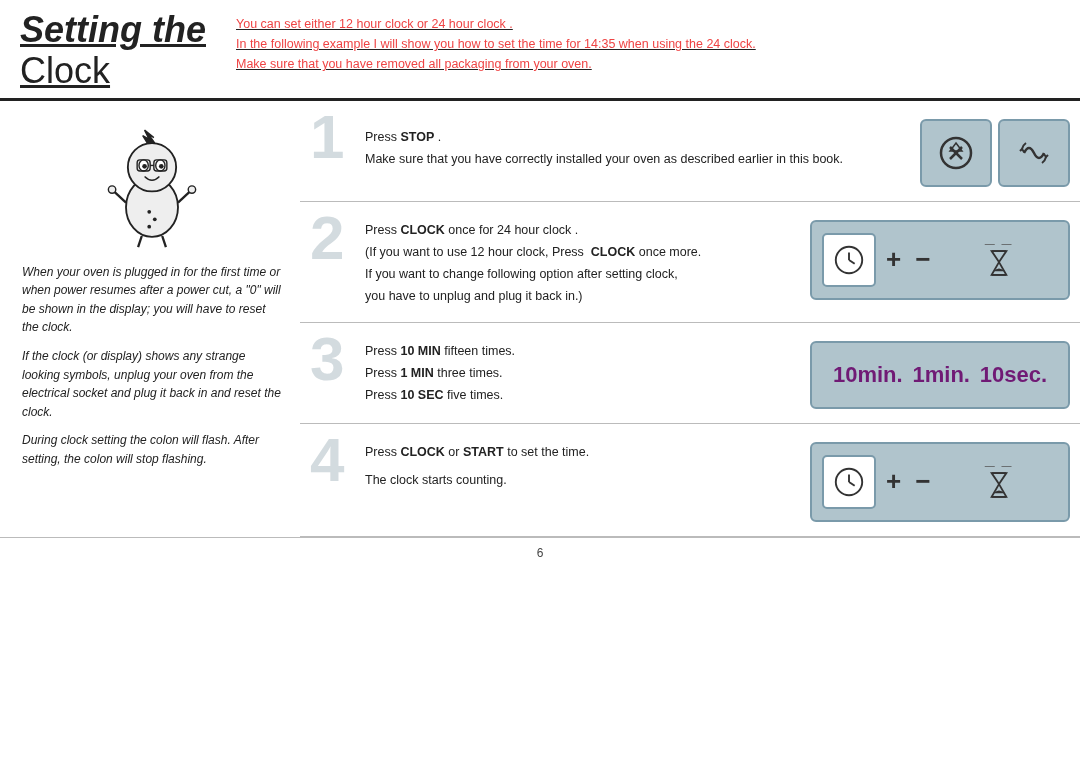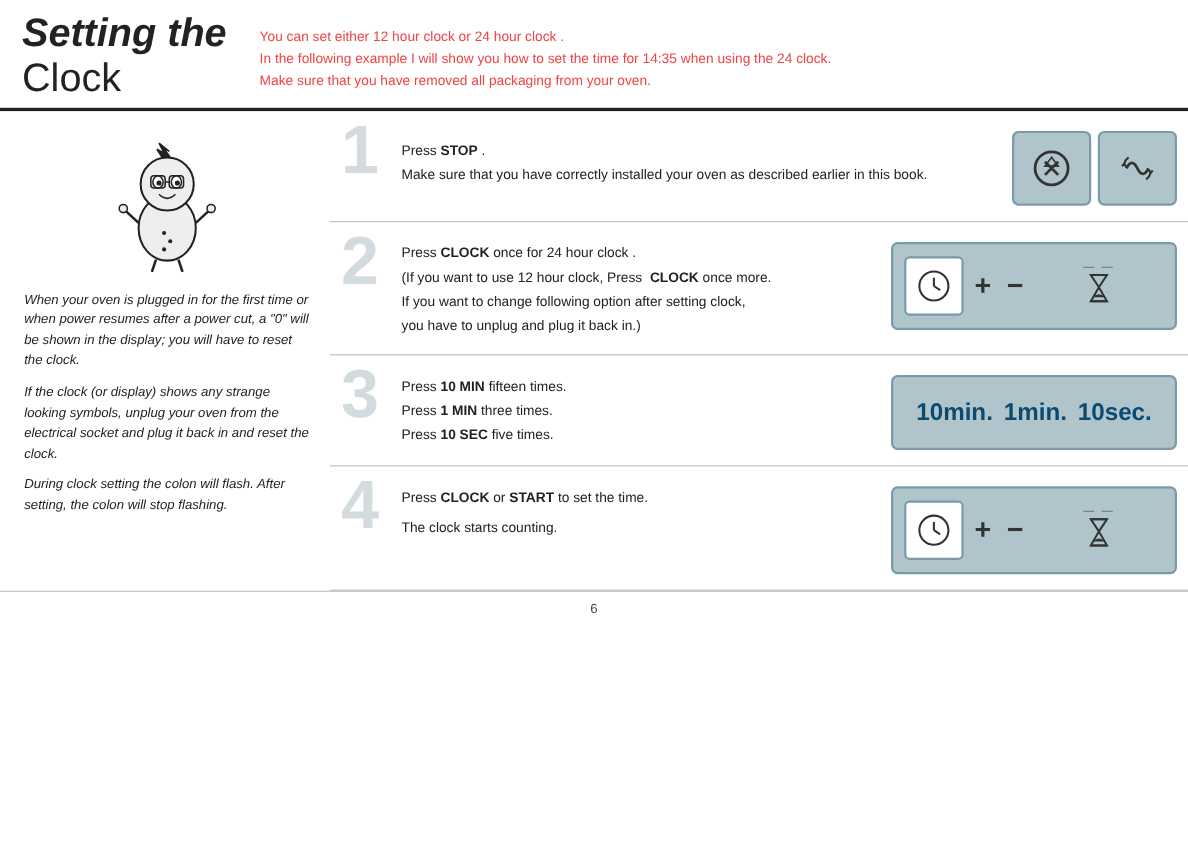--- a/index.html
+++ b/index.html
@@ -30,22 +30,23 @@
       font-family: Arial, sans-serif;
     }
     .header-right {
       font-size: 12.5px;
       color: #ef4444;
       line-height: 1.6;
       padding-top: 4px;
     }
     .header-top-row {
       display: flex;
-      align-items: center;
+      align-items: flex-start;
       gap: 30px;
+      text-decoration: underline;
     }
 
     
     .main-content {
       display: flex;
       gap: 0;
       padding: 0;
     }
 
     
@@ -149,21 +150,21 @@
       width: 260px;
       height: 68px;
       display: flex;
       align-items: center;
       justify-content: space-around;
       padding: 0 16px;
     }
     .display-value {
       font-size: 22px;
       font-weight: bold;
-      color: #0c4a6e;
+      color: #701a75;
       font-family: Arial, sans-serif;
     }
 
     
     .complex-panel {
       background: #b0c4cc;
       border: 2px solid #7a9aaa;
       border-radius: 6px;
       width: 260px;
       height: 80px;

